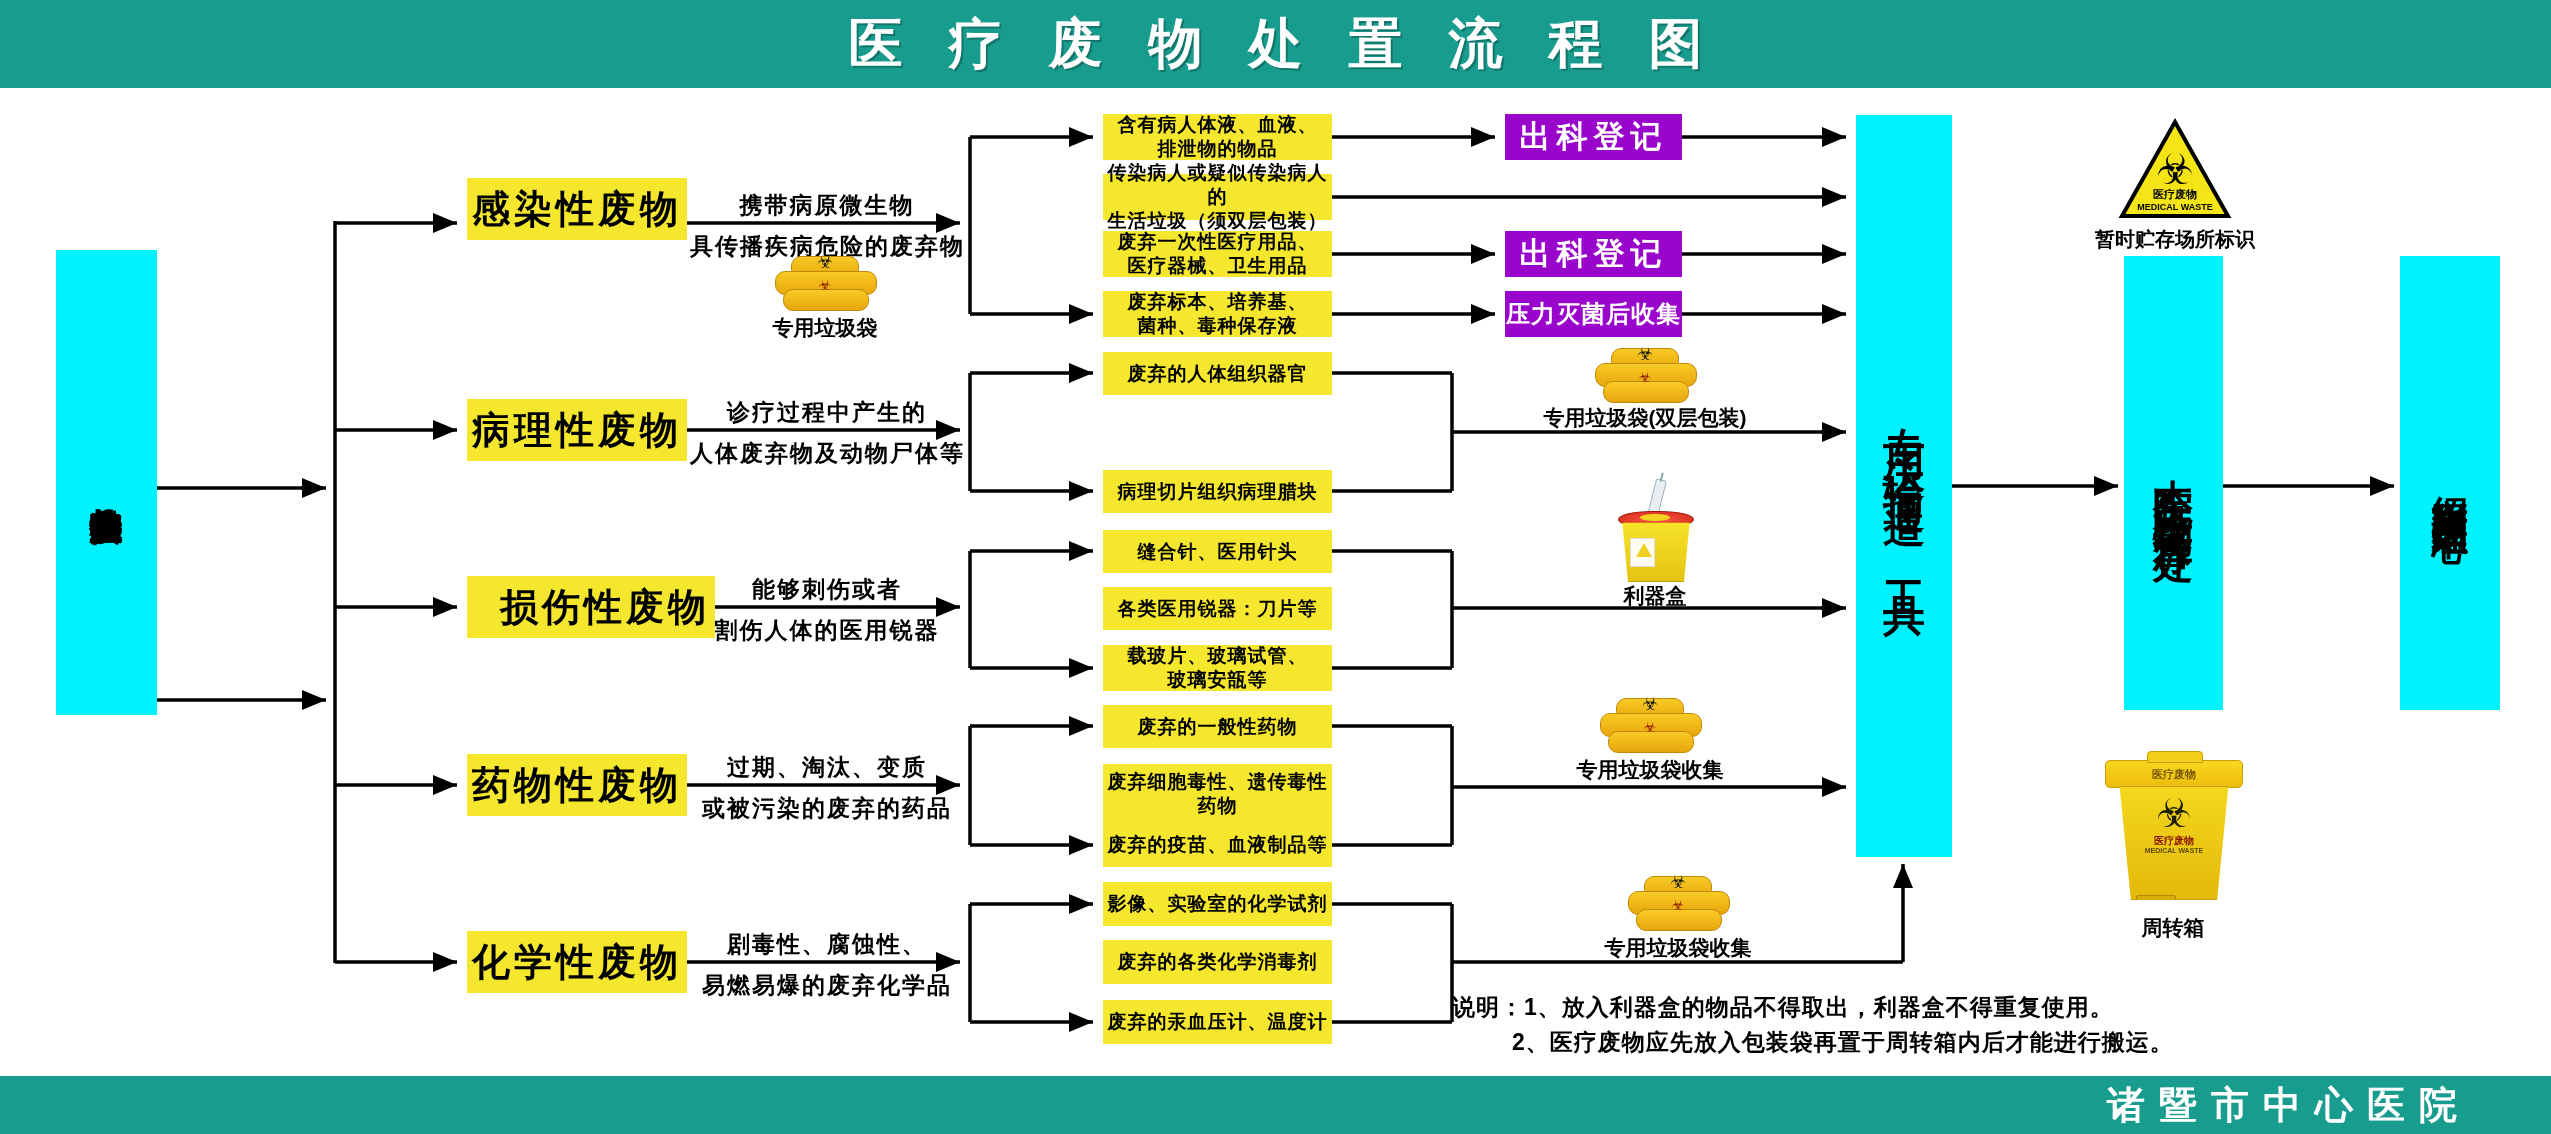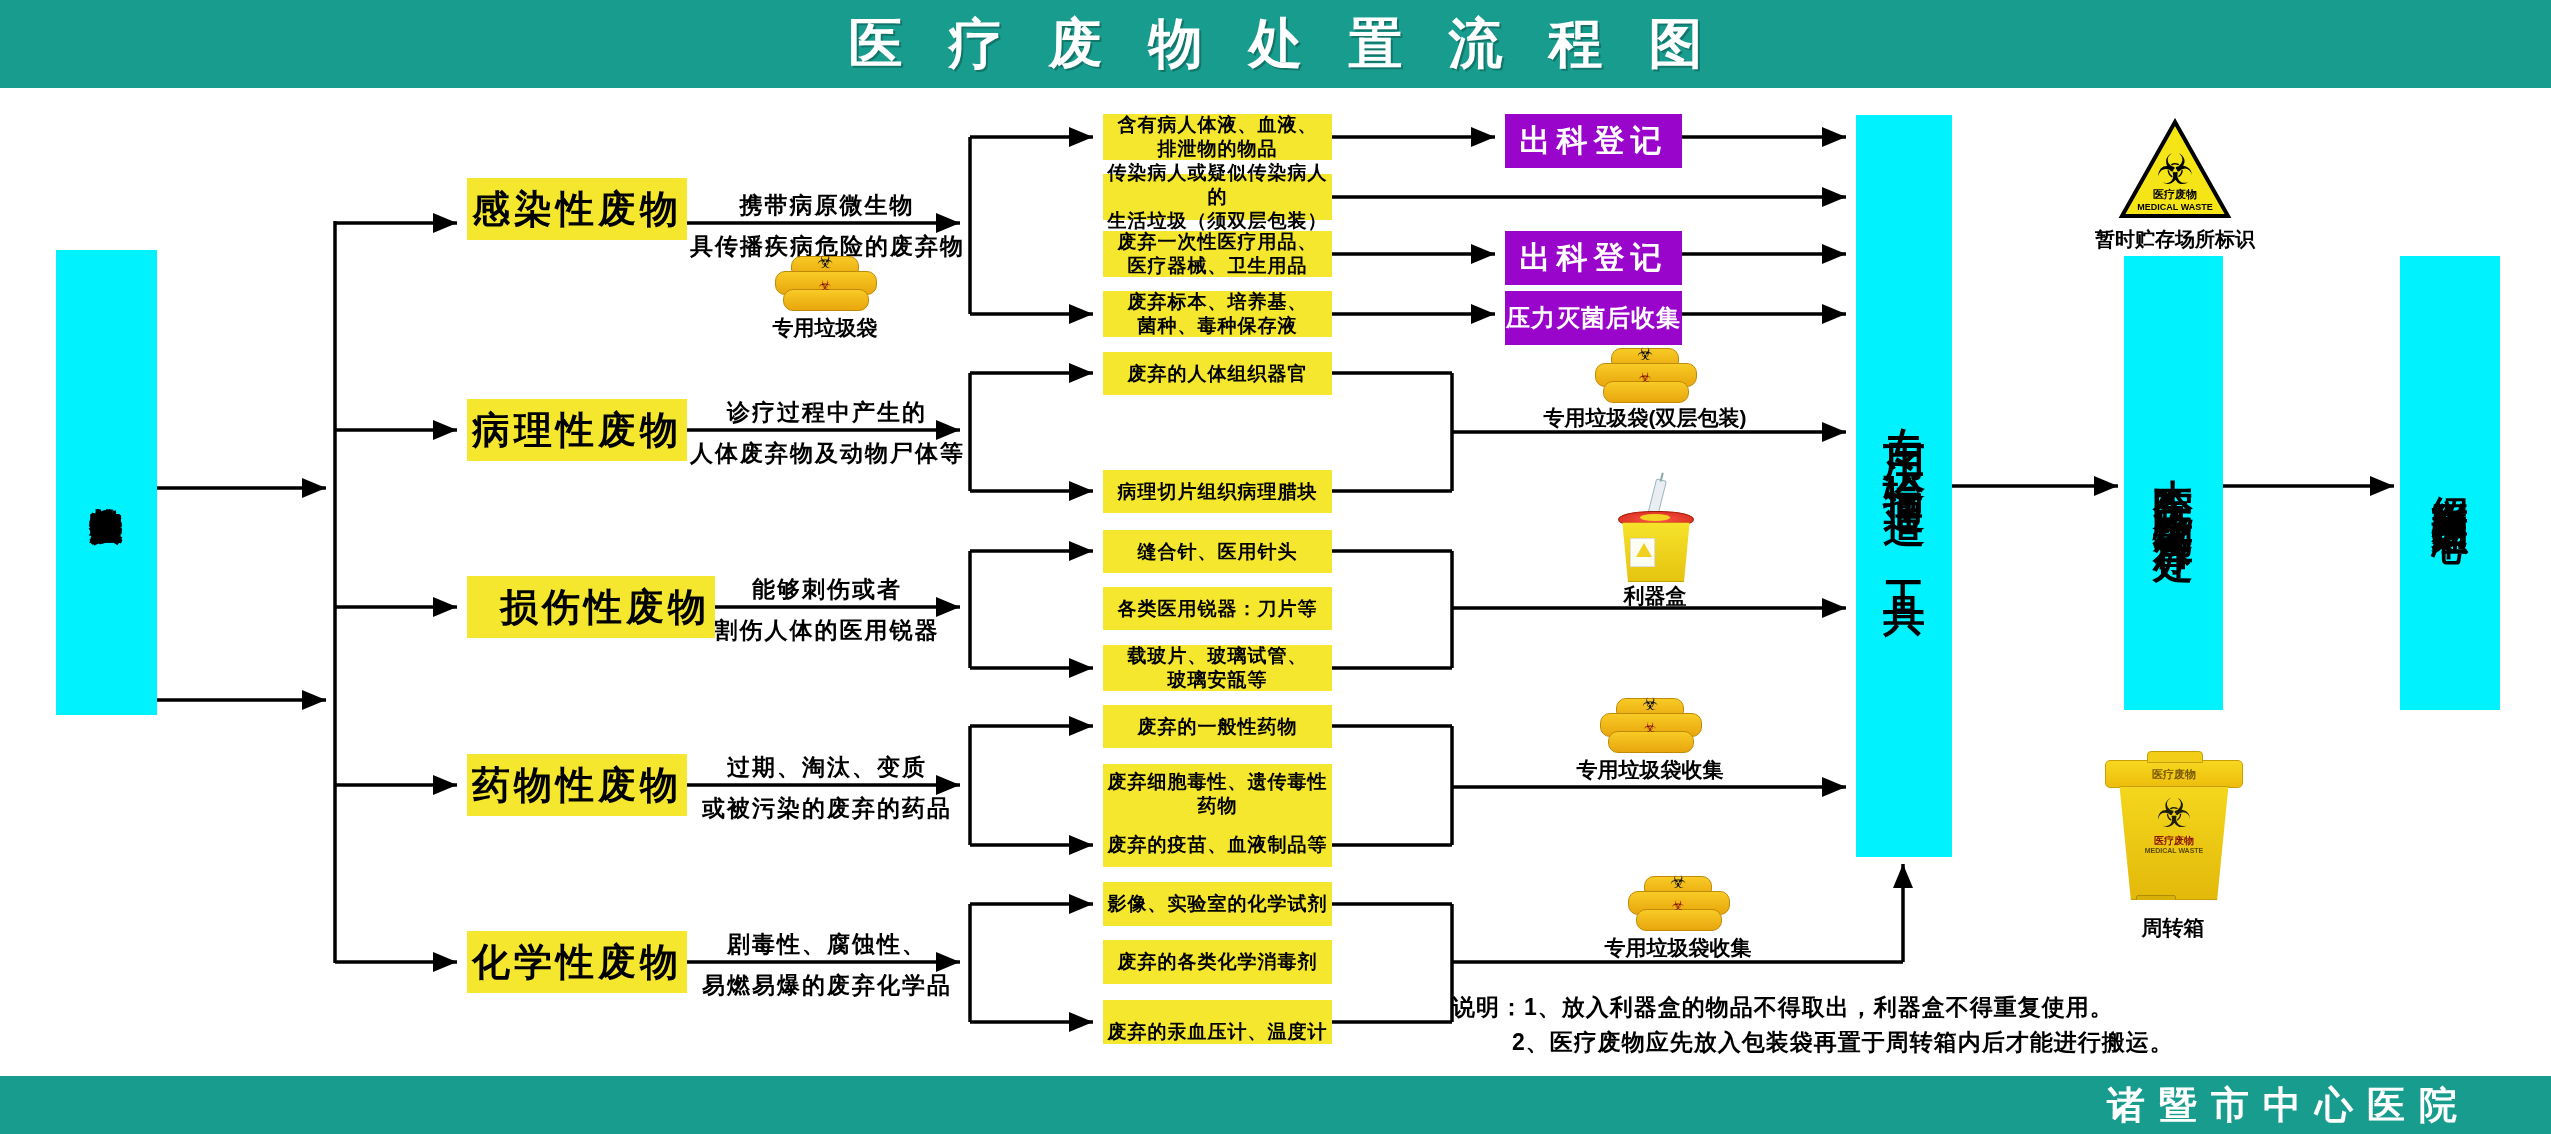--- a/index.html
+++ b/index.html
@@ -14,21 +14,21 @@
   #footer .ftxt{color:#fff;font-size:38px;font-weight:bold;letter-spacing:14px;margin-right:80px;white-space:nowrap;}
   
   .cyanbox{position:absolute;background:#00f2ff;display:flex;align-items:center;justify-content:center;}
   .vtext{writing-mode:vertical-rl;text-orientation:upright;font-weight:bold;line-height:1;white-space:nowrap;}
   
   .cat{position:absolute;left:467px;width:220px;height:62px;background:#f5e72e;
        display:flex;align-items:center;justify-content:center;font-size:38px;font-weight:bold;letter-spacing:4px;white-space:nowrap;}
   .item{position:absolute;left:1103px;width:229px;background:#f5e72e;display:flex;align-items:center;justify-content:center;
         font-size:19px;font-weight:bold;text-align:center;line-height:1.25;letter-spacing:1px;white-space:pre-line;}
   
-  .purp{position:absolute;left:1505px;width:177px;height:54px;background:#9a05cc;color:#fff;
+  .purp{position:absolute;left:1505px;width:177px;height:46px;background:#9a05cc;color:#fff;
         display:flex;align-items:center;justify-content:center;font-weight:bold;white-space:nowrap;}
   
   .desc{position:absolute;left:690px;width:274px;text-align:center;font-size:23px;font-weight:bold;
         letter-spacing:2px;white-space:nowrap;}
   .caption{position:absolute;text-align:center;font-size:21px;font-weight:bold;white-space:nowrap;}
   .notes{position:absolute;font-size:23px;font-weight:bold;letter-spacing:1px;white-space:nowrap;}
   
   #wires{position:absolute;left:0;top:0;z-index:1;}
   .node{z-index:2;}
   
@@ -206,21 +206,21 @@
   <div class="item node" style="top:470px;height:43px;"><span>病理切片组织病理腊块</span></div>
   <div class="item node" style="top:530px;height:43px;"><span>缝合针、医用针头</span></div>
   <div class="item node" style="top:587px;height:43px;"><span>各类医用锐器：刀片等</span></div>
   <div class="item node" style="top:645px;height:46px;"><span>载玻片、玻璃试管、
 玻璃安瓿等</span></div>
   <div class="item node" style="top:705px;height:43px;"><span>废弃的一般性药物</span></div>
   <div class="item node" style="top:764px;height:60px;"><span>废弃细胞毒性、遗传毒性药物</span></div>
   <div class="item node" style="top:823px;height:44px;"><span>废弃的疫苗、血液制品等</span></div>
   <div class="item node" style="top:882px;height:44px;"><span>影像、实验室的化学试剂</span></div>
   <div class="item node" style="top:940px;height:44px;"><span>废弃的各类化学消毒剂</span></div>
-  <div class="item node" style="top:1000px;height:44px;align-items:flex-end;"><span>废弃的汞血压计、温度计</span></div>
+  <div class="item node" style="top:1000px;height:44px;"><span>废弃的汞血压计、温度计</span></div>
 
   <div class="purp node" style="top:114px;font-size:31px;letter-spacing:6px;">
       <span>出科登记</span>
     </div>
   <div class="purp node" style="top:231px;font-size:31px;letter-spacing:6px;">
       <span>出科登记</span>
     </div>
   <div class="purp node" style="top:291px;font-size:24px;letter-spacing:1px;">
       <span>压力灭菌后收集</span>
     </div>

